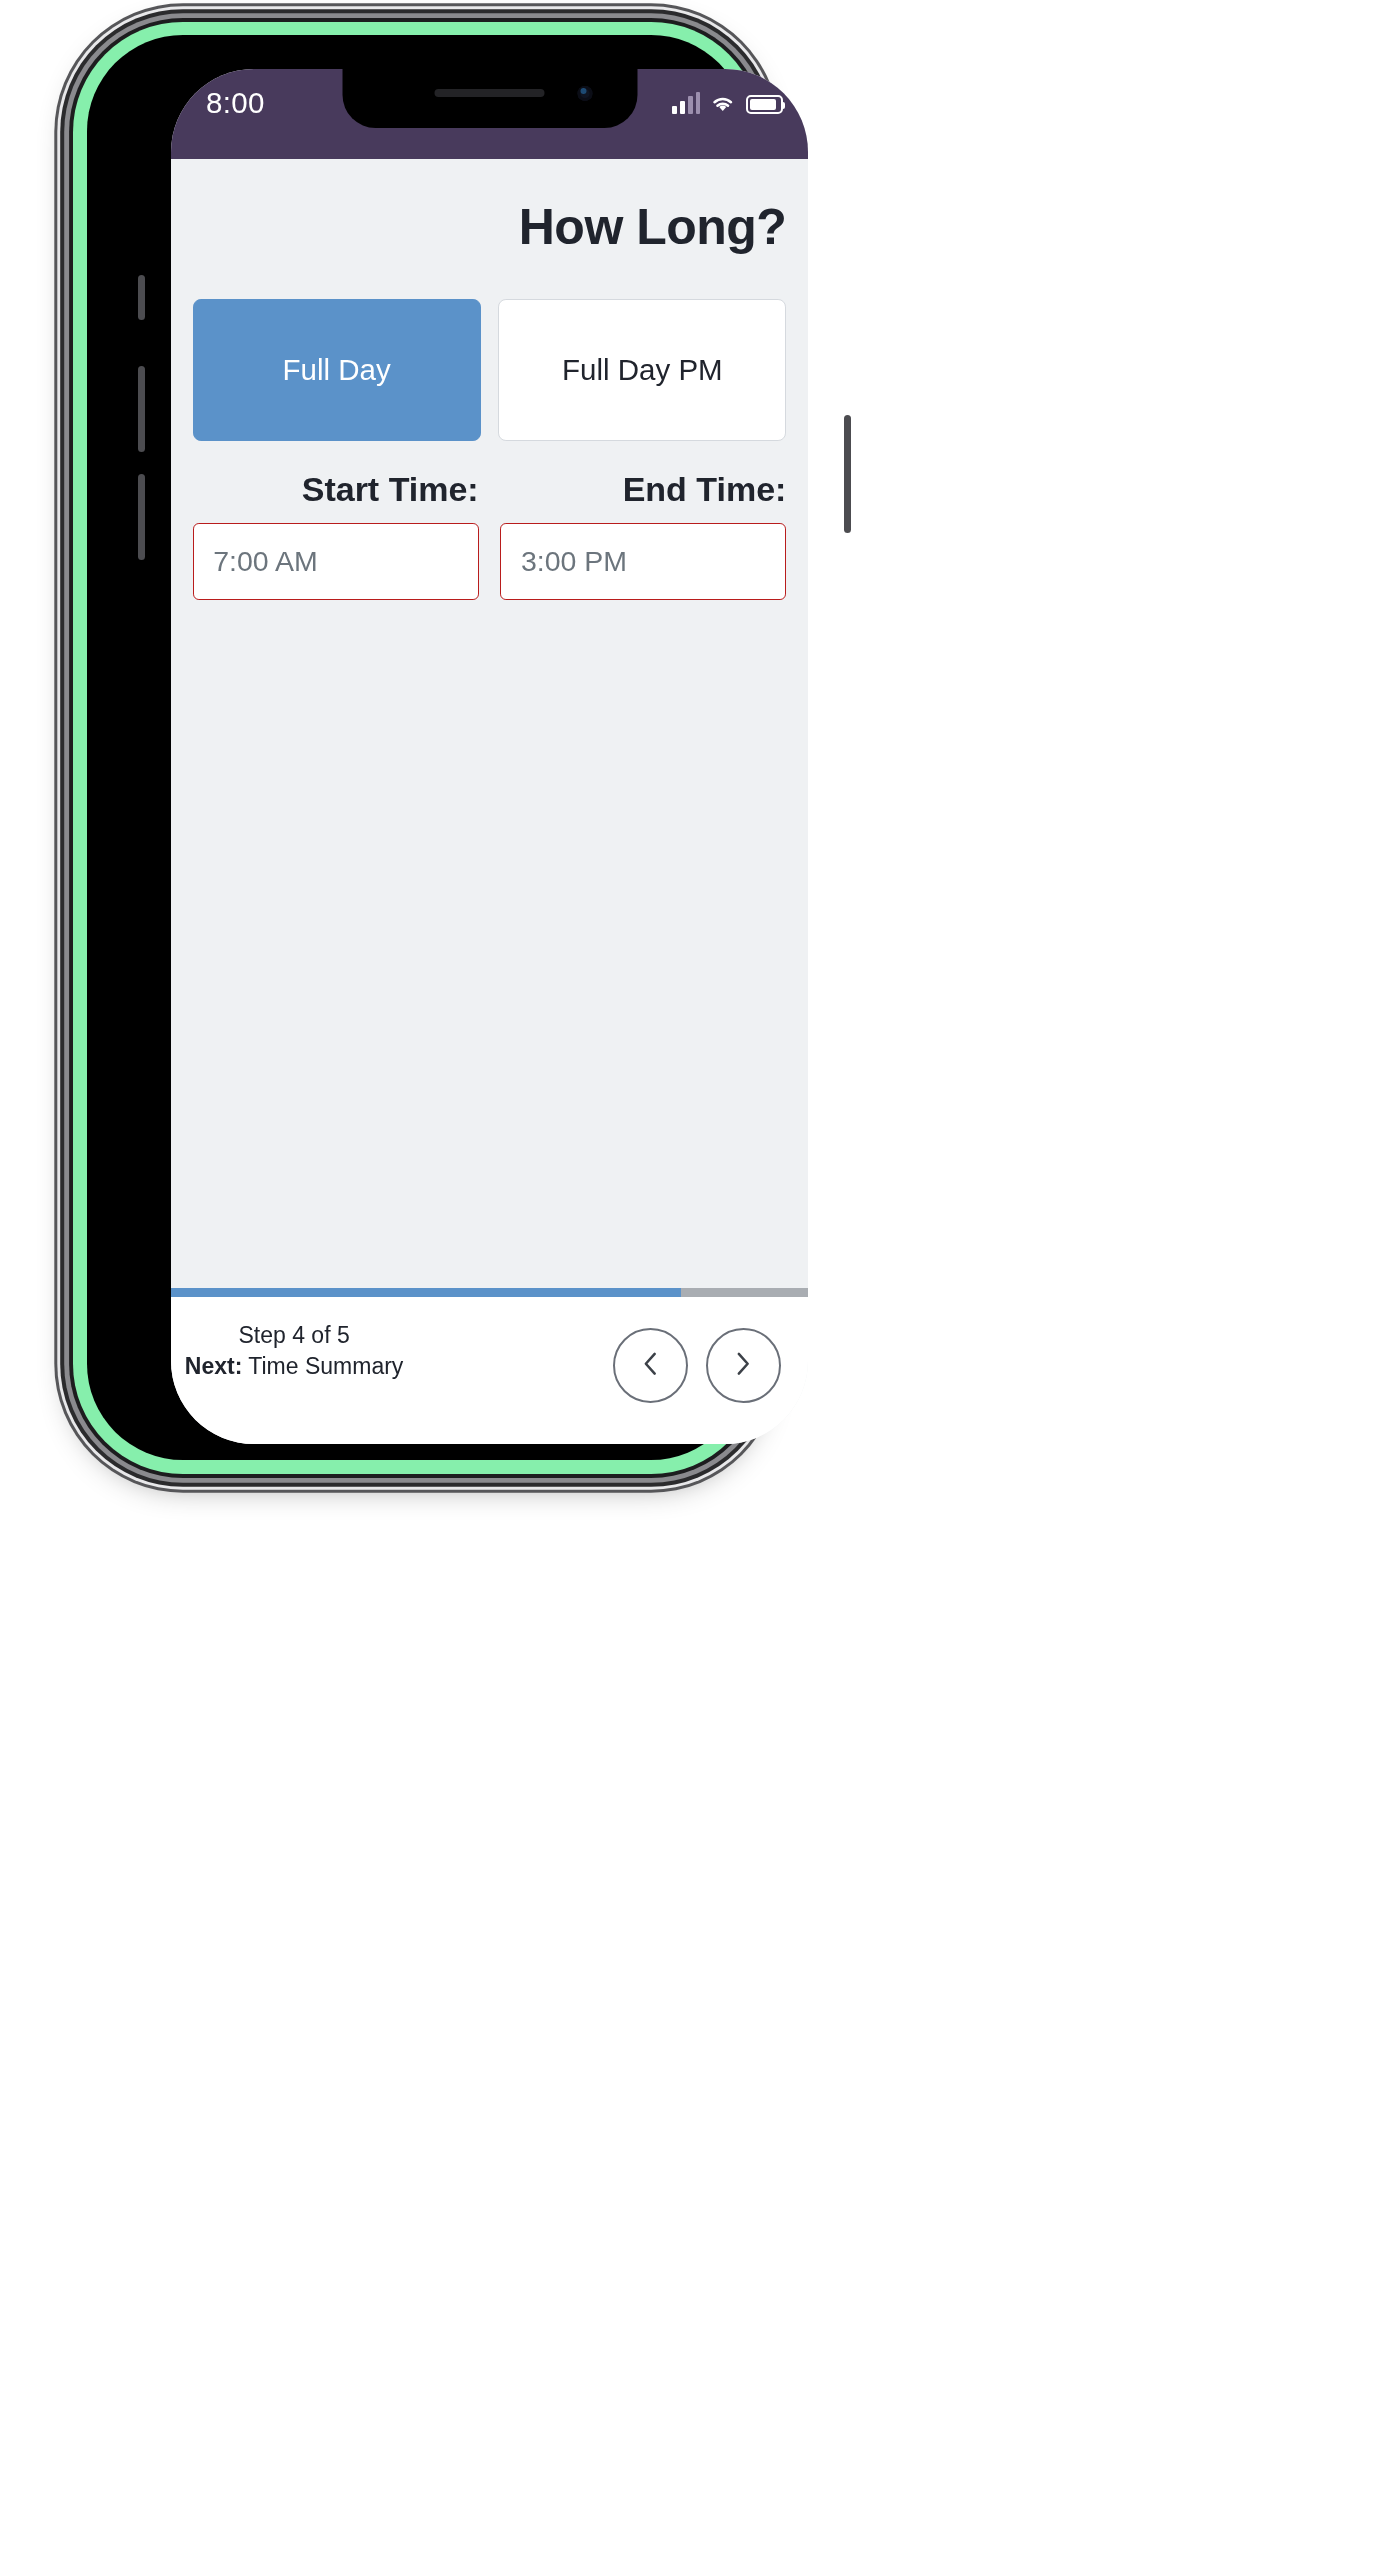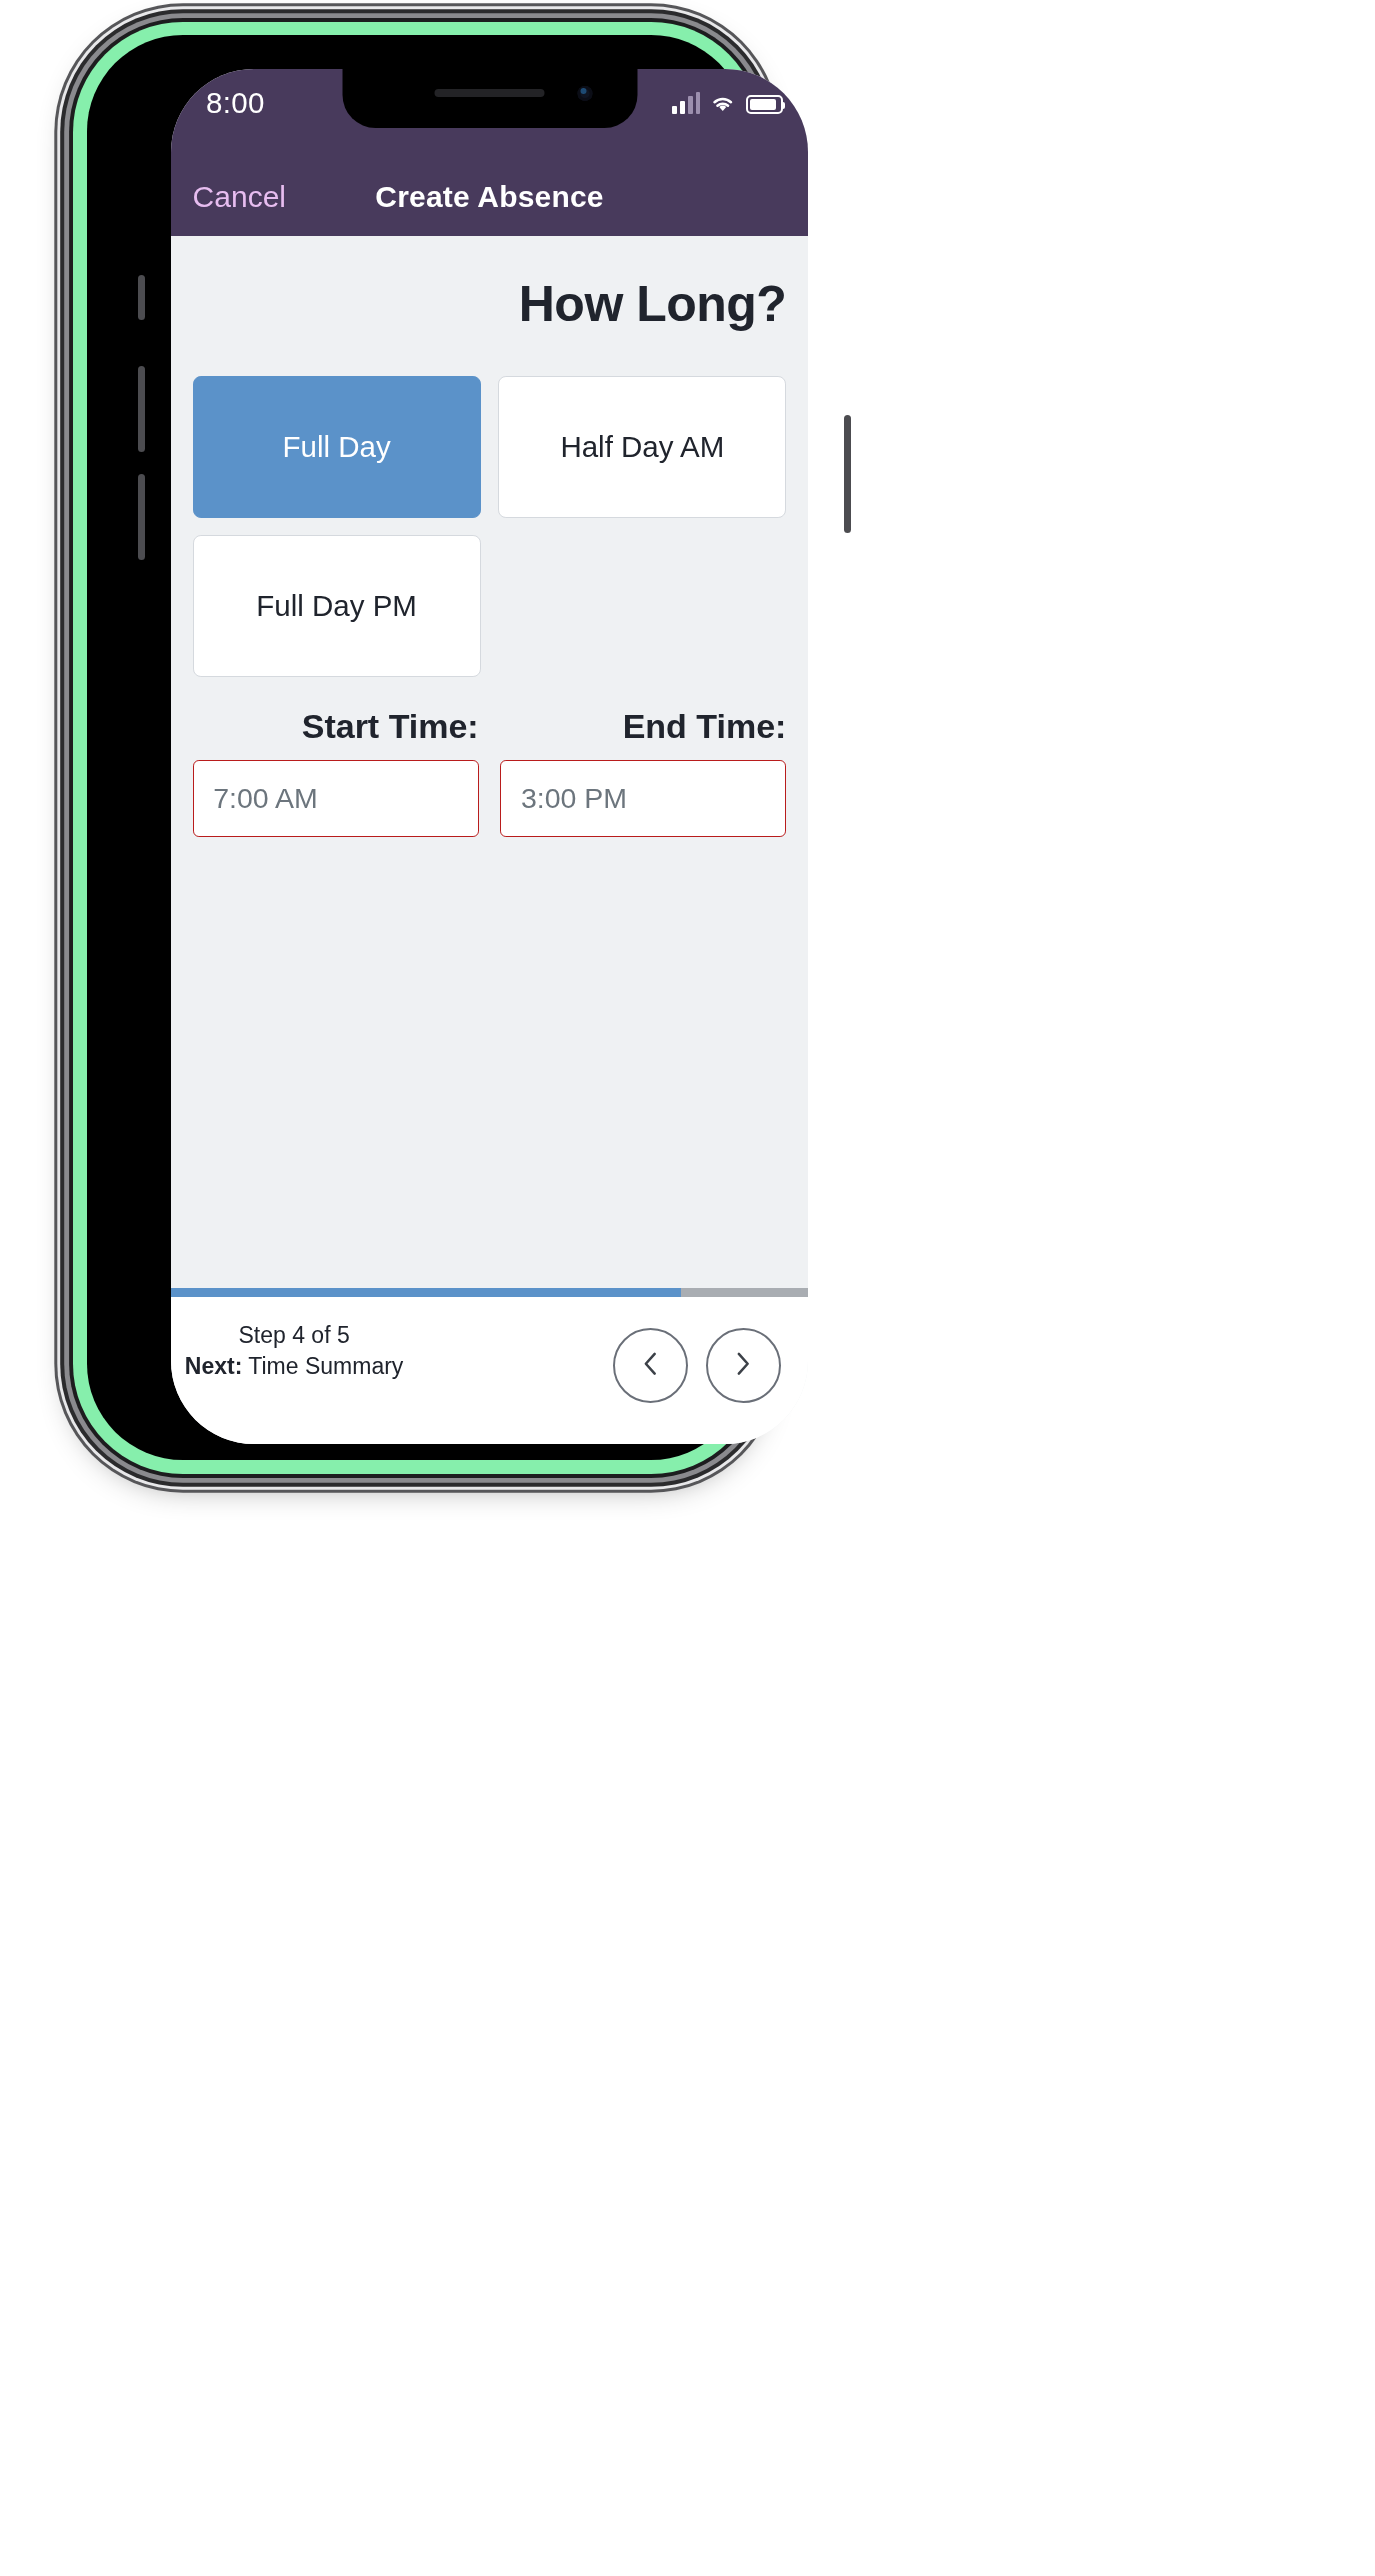--- a/index.html
+++ b/index.html
@@ -283,34 +283,27 @@
               <path d="M4.6 8.4 a12.4 12.4 0 0 1 16.8 0" stroke="#ffffff" stroke-width="2.6" fill="none" stroke-linecap="round"></path>
               <path d="M7.6 12 a8.2 8.2 0 0 1 10.8 0" stroke="#ffffff" stroke-width="2.6" fill="none" stroke-linecap="round"></path>
             </svg>
           </div>
           <div class="batt">
               <span></span>
             </div>
         </div>
       </div>
 
-      <div class="navbar">
-        <div class="nav-cancel">Cancel</div>
-        <div class="nav-title">Create Absence</div>
-      </div>
 
       <div class="content">
         <div class="page-title">How Long?</div>
 
         <div class="options">
           <div class="opt selected">
             <span>Full Day</span>
-          </div>
-          <div class="opt">
-            <span>Half Day AM</span>
           </div>
           <div class="opt">
             <span>Full Day PM</span>
           </div>
         </div>
 
         <div class="times">
           <div>
             <div class="tlabel">Start Time:</div>
             <div class="tfield">

